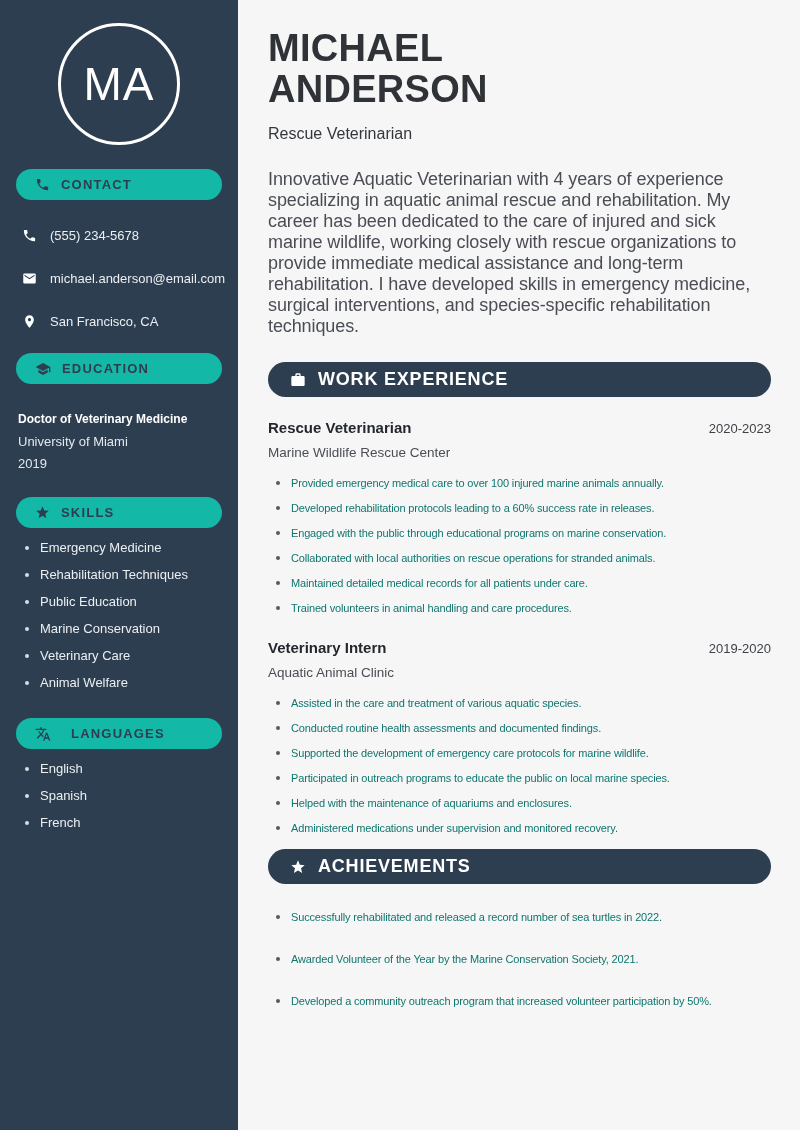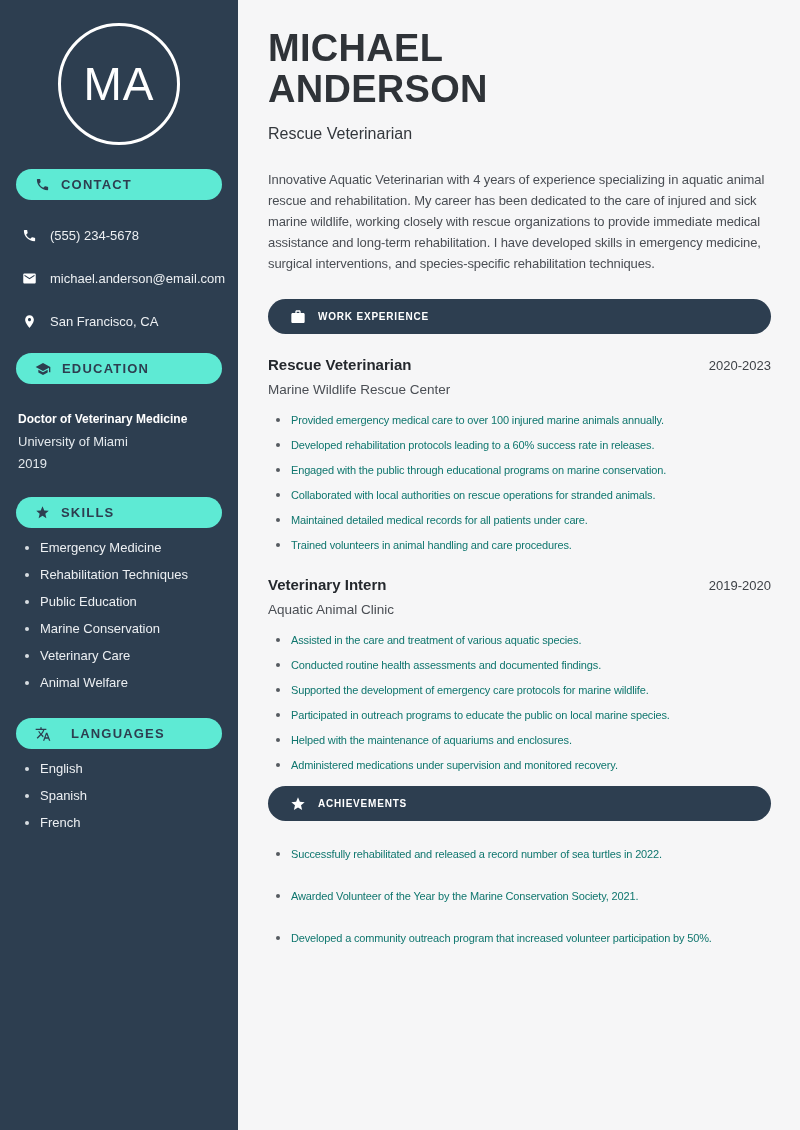--- a/index.html
+++ b/index.html
@@ -19,21 +19,21 @@
   }
   .avatar {
     width: 116px; height: 116px; margin: 0 auto;
     border: 3px solid #ffffff; border-radius: 50%;
     display: flex; align-items: center; justify-content: center;
   }
   .avatar-initials {
     font-size: 46px; font-weight: 500; color: #ffffff; letter-spacing: 1px;
   }
   .side-pill {
-    margin-top: 24px; height: 31px; background: #5eead4; border-radius: 16px;
+    margin-top: 24px; height: 31px; background: #14b8a6; border-radius: 16px;
     display: flex; align-items: center; gap: 11px; padding-left: 19px;
     color: #2d3e50; font-size: 13px; font-weight: bold; letter-spacing: 1.2px;
   }
   .side-pill svg { width: 15px; height: 15px; fill: #2d3e50; flex: 0 0 auto; }
   .contact-list { margin-top: 9px; }
   .contact-row {
     display: flex; align-items: center; gap: 13px;
     padding-left: 6px; margin-top: 28px;
     font-size: 13px; color: #eceff2;
   }
@@ -53,27 +53,27 @@
   }
 
   
   .main { flex: 1 1 auto; box-sizing: border-box; padding: 28px 29px 0 30px; }
   .name {
     font-size: 38px; line-height: 41px; font-weight: bold;
     color: #2f3338; letter-spacing: 0.3px; margin: 0;
   }
   .person-title { margin-top: 15px; font-size: 16px; color: #33373c; }
   .summary {
-    margin-top: 26px; font-size: 13px; line-height: 21px;
+    margin-top: 26px; font-size: 18px; line-height: 21px;
     color: #4a4e54; letter-spacing: -0.1px;
   }
   .main-pill {
     margin-top: 25px; height: 35px; background: #2d3e50; border-radius: 18px;
     display: flex; align-items: center; gap: 12px; padding-left: 22px;
-    color: #ffffff; font-size: 10px; font-weight: bold; letter-spacing: 0.8px;
+    color: #ffffff; font-size: 18px; font-weight: bold; letter-spacing: 0.8px;
   }
   .main-pill svg { width: 16px; height: 16px; fill: #ffffff; flex: 0 0 auto; }
   .job-head {
     display: flex; justify-content: space-between; align-items: baseline;
     margin-top: 22px;
   }
   .job-name { font-size: 15px; font-weight: bold; color: #24282d; }
   .job-dates { font-size: 13px; color: #3e4247; }
   .job-company { margin-top: 9px; font-size: 13.5px; color: #4a4e54; }
   ul.main-list { list-style: none; margin: 14px 0 0 0; padding: 0 0 0 6px; }

